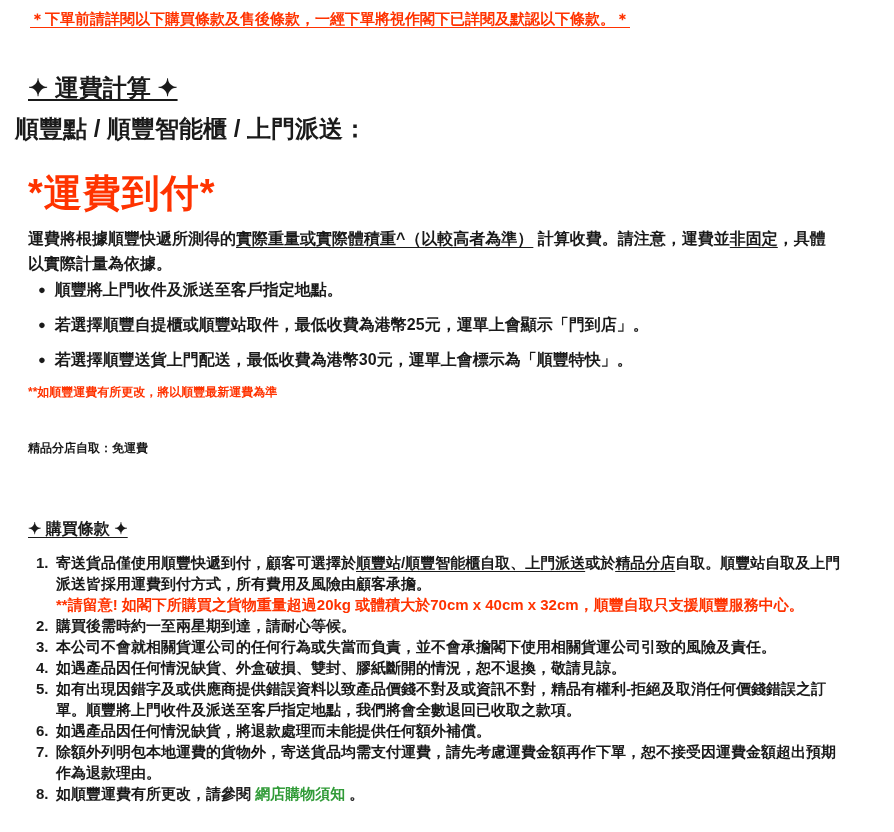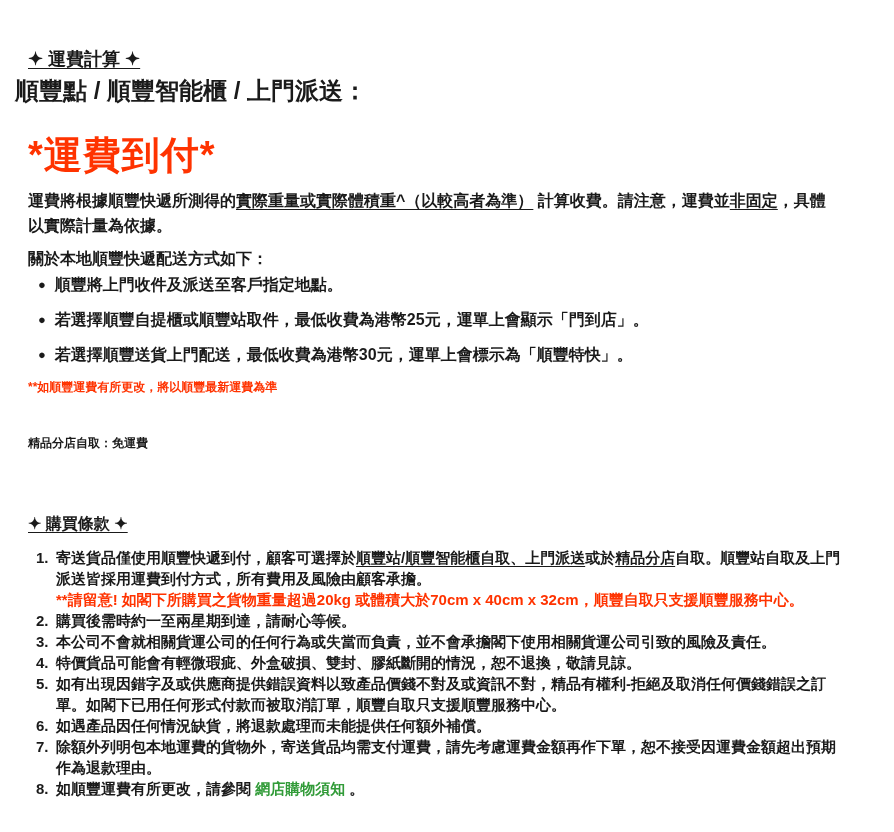--- a/index.html
+++ b/index.html
@@ -18,22 +18,22 @@
 
   .top-notice {
     margin: 10px 40px 0 30px;
     font-size: 15px;
     color: #ff3300;
     text-decoration: underline;
     text-underline-offset: 3px;
     line-height: 18px;
   }
   .shipping-title {
-    margin: 44px 50px 0 28px;
-    font-size: 18px;
+    margin: 44px 50px 10px 28px;
+    font-size: 24px;
     line-height: 31px;
   }
   .shipping-subtitle {
     margin: 0 50px 0 15px;
     font-size: 24px;
     line-height: 31px;
   }
   .banner {
     margin: 28px 50px 0 28px;
     font-size: 38px;
@@ -91,34 +91,34 @@
     color: #319b38;
     text-underline-offset: 3px;
     cursor: pointer;
   }
 </style>
 </head>
 <body>
 
 <div class="page">
 
+  <div class="top-notice">＊下單前請詳閱以下購買條款及售後條款，一經下單將視作閣下已詳閱及默認以下條款。＊</div>
 
   <div class="shipping-title">
     <span class="u">✦ 運費計算 ✦</span>
   </div>
 
   <div class="shipping-subtitle">順豐點 / 順豐智能櫃 / 上門派送：</div>
 
   <div class="banner">*運費到付*</div>
 
   <div class="calc-para">
     <span>運費將根據順豐快遞所測得的</span><span class="u">實際重量或實際體積重^（以較高者為準）</span><span> 計算收費。請注意，運費並</span><span class="u">非固定</span><span>，具體以實際計量為依據。</span>
   </div>
 
-  <div class="delivery-intro">關於本地順豐快遞配送方式如下：</div>
 
   <ul class="bullet-list">
     <li class="bullet-item">
       <span class="bullet-glyph">●</span>
       <span>順豐將上門收件及派送至客戶指定地點。</span>
     </li>
     <li class="bullet-item">
       <span class="bullet-glyph">●</span>
       <span>若選擇順豐自提櫃或順豐站取件，最低收費為港幣25元，運單上會顯示「門到店」。</span>
     </li>
@@ -151,26 +151,26 @@
       <span class="term-content">購買後需時約一至兩星期到達，請耐心等候。</span>
     </div>
 
     <div class="term-item">
       <span class="term-num">3.</span>
       <span class="term-content">本公司不會就相關貨運公司的任何行為或失當而負責，並不會承擔閣下使用相關貨運公司引致的風險及責任。</span>
     </div>
 
     <div class="term-item">
       <span class="term-num">4.</span>
-      <span class="term-content">特價貨品可能會有輕微瑕疵、外盒破損、雙封、膠紙斷開的情況，恕不退換，敬請見諒。</span>
+      <span class="term-content">如遇產品因任何情況缺貨、外盒破損、雙封、膠紙斷開的情況，恕不退換，敬請見諒。</span>
     </div>
 
     <div class="term-item">
       <span class="term-num">5.</span>
-      <span class="term-content">如有出現因錯字及或供應商提供錯誤資料以致產品價錢不對及或資訊不對，精品有權利-拒絕及取消任何價錢錯誤之訂單。如閣下已用任何形式付款而被取消訂單，順豐自取只支援順豐服務中心。</span>
+      <span class="term-content">如有出現因錯字及或供應商提供錯誤資料以致產品價錢不對及或資訊不對，精品有權利-拒絕及取消任何價錢錯誤之訂單。順豐將上門收件及派送至客戶指定地點，我們將會全數退回已收取之款項。</span>
     </div>
 
     <div class="term-item">
       <span class="term-num">6.</span>
       <span class="term-content">如遇產品因任何情況缺貨，將退款處理而未能提供任何額外補償。</span>
     </div>
 
     <div class="term-item">
       <span class="term-num">7.</span>
       <span class="term-content">除額外列明包本地運費的貨物外，寄送貨品均需支付運費，請先考慮運費金額再作下單，恕不接受因運費金額超出預期作為退款理由。</span>

